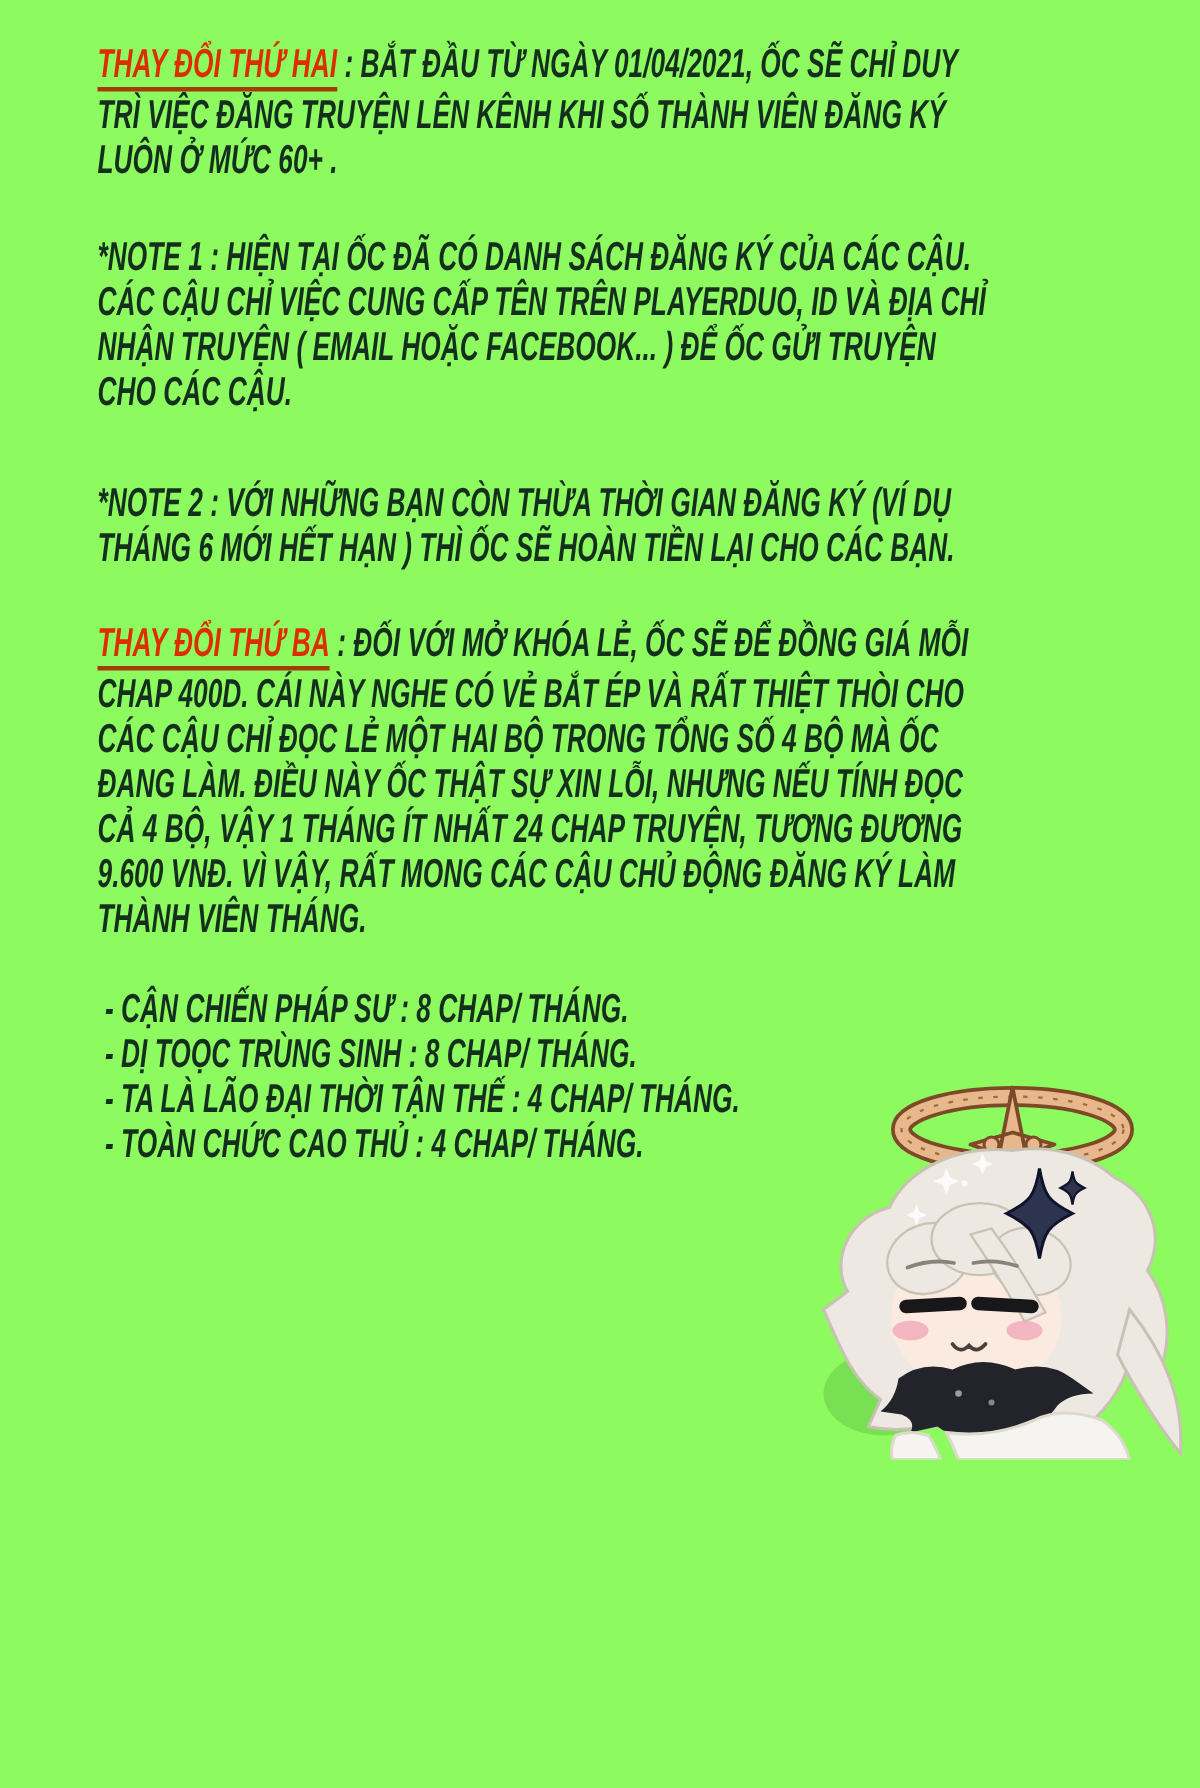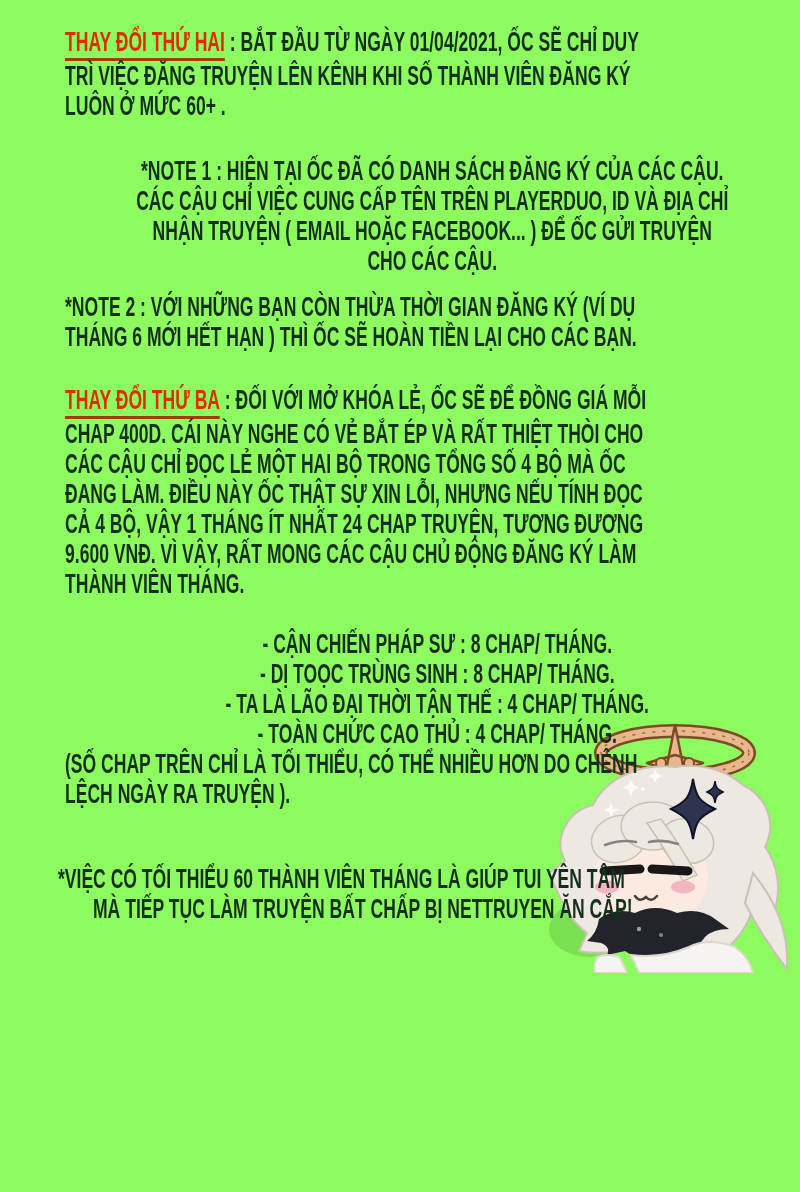--- a/index.html
+++ b/index.html
@@ -8,38 +8,39 @@
     position:relative;
     width:800px; height:1192px;
     margin:0 auto;
     background:var(--background,#8DFB5F);
     overflow:hidden;
   }
   .content {
     position:absolute; inset:0;
     padding:27px 0 0 65px;
     z-index:2;
+    font-style:italic;
   }
   .line {
     font-family:"Liberation Sans", sans-serif;
     font-weight:700;
     font-size:27px;
     line-height:30px;
     color:var(--text,#14301d);
     white-space:nowrap;
     transform:scaleX(0.65);
     transform-origin:0 50%;
     width:1130px;
   }
   .block-p2 { margin-top:30px; }
-  .block-n1 { margin-top:35px;text-align:center; }
-  .block-n2 { margin-top:16px; }
+  .block-n1 { margin-top:35px; }
+  .block-n2 { margin-top:44px; }
   .block-p3 { margin-top:33px; }
   .block-series-heading { margin-top:35px; }
-  .block-list { margin-top:30px;text-align:center; }
+  .block-list { margin-top:30px; }
   .block-series-note { margin-top:0; }
   .block-footer { margin-top:55px; }
   .red-heading {
     color:var(--heading-red,#DD2E00);
     display:inline-block;
     border-bottom:3px solid var(--heading-underline,#A33C00);
     padding-bottom:1px;
   }
   .u-dark {
     display:inline-block;
@@ -94,29 +95,21 @@
     </div>
 
 
     <div class="block block-list">
       <div class="line list-line">- CẬN CHIẾN PHÁP SƯ : 8 CHAP/ THÁNG.</div>
       <div class="line list-line">- DỊ TOỌC TRÙNG SINH : 8 CHAP/ THÁNG.</div>
       <div class="line list-line">- TA LÀ LÃO ĐẠI THỜI TẬN THẾ : 4 CHAP/ THÁNG.</div>
       <div class="line list-line">- TOÀN CHỨC CAO THỦ : 4 CHAP/ THÁNG.</div>
     </div>
 
-    <div class="block block-series-note">
-      <div class="line">(SỐ CHAP TRÊN CHỈ LÀ TỐI THIỂU, CÓ THỂ NHIỀU HƠN DO CHÊNH</div>
-      <div class="line">LỆCH NGÀY RA TRUYỆN ).</div>
-    </div>
 
-    <div class="block block-footer">
-      <div class="line footer-line-1">*VIỆC CÓ TỐI THIỂU 60 THÀNH VIÊN THÁNG LÀ GIÚP TUI YÊN TÂM</div>
-      <div class="line footer-line-2">MÀ TIẾP TỤC LÀM TRUYỆN BẤT CHẤP BỊ NETTRUYEN ĂN CẮP!</div>
-    </div>
 
   </div>
 
   <svg class="paimon" viewBox="0 0 252 250" aria-hidden="true">
 
     <ellipse cx="46" cy="206" rx="40" ry="28" fill="rgba(20,90,25,0.16)"></ellipse>
 
     <g>
       <ellipse cx="132" cy="30" rx="74" ry="22" fill="none" stroke="var(--halo-line,#7C4A26)" stroke-width="14"></ellipse>
       <ellipse cx="132" cy="30" rx="74" ry="22" fill="none" stroke="var(--halo,#E8B88C)" stroke-width="9"></ellipse>

